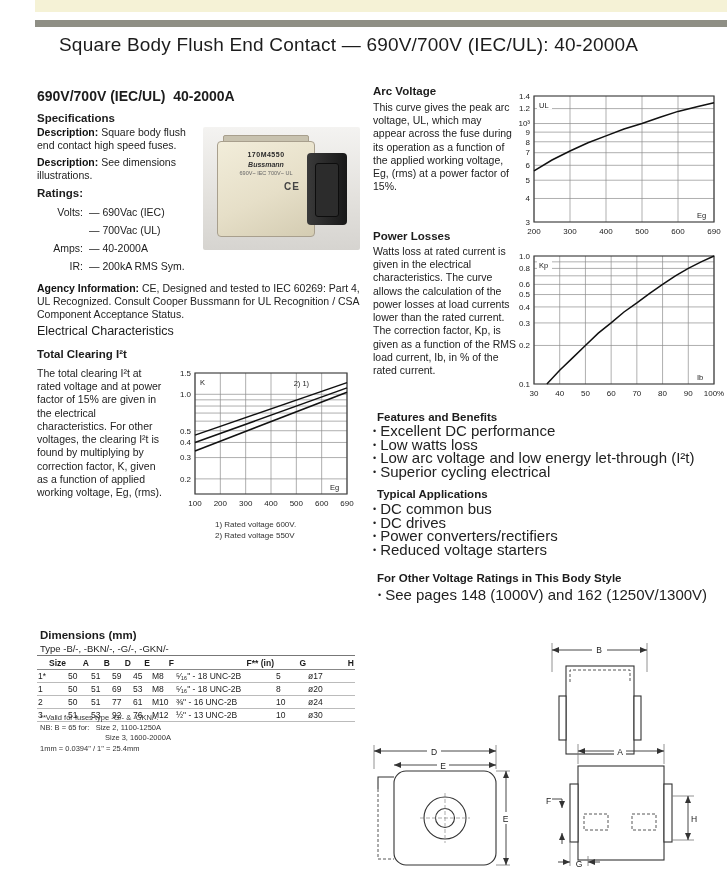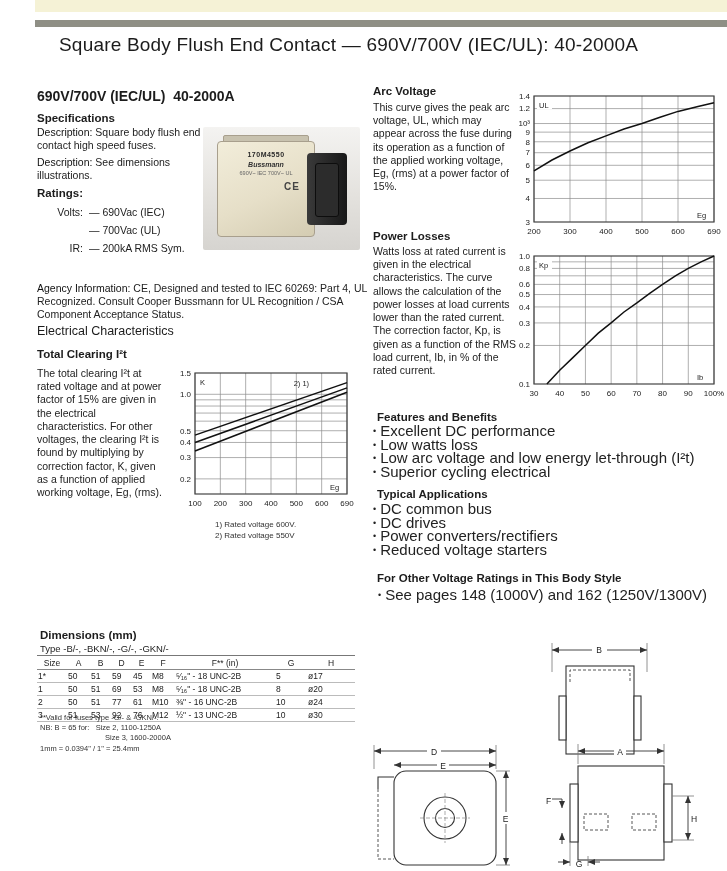--- a/index.html
+++ b/index.html
@@ -6,30 +6,30 @@
   body{width:727px;height:871px;position:relative;background:#fff;
        font-family:"Liberation Sans",sans-serif;color:#1c1c1c;overflow:hidden}
   .abs{position:absolute}
   .band-yellow{left:35px;top:0;width:692px;height:12px;background:#f5f2d6}
   .band-gray{left:35px;top:20px;width:692px;height:7px;background:#8f8f85}
   .title{left:59px;top:33px;width:640px;font-size:19px;font-weight:normal;line-height:1.28;letter-spacing:.2px}
   .subtitle{left:37px;top:88px;font-size:14px;font-weight:bold;white-space:pre-wrap}
   .h1{font-size:11.5px;font-weight:bold}
   .h2{font-size:12.5px;font-weight:normal}
   .body-txt{font-size:10.5px;line-height:1.26;color:#222}
-  .lead{font-weight:normal;color:#111}
+  .lead{font-weight:bold;color:#111}
   .rrow{display:flex;font-size:10.5px;line-height:18px}
   .rlabel{width:46px;text-align:right;flex:none}
   .rval{margin-left:6px}
   .li{display:flex;font-size:15px;line-height:13.5px;color:#222}
   .li::before{content:"•";font-size:9px;margin-right:4px;position:relative;top:1px}
   .foot{font-size:8px;line-height:11px;color:#333}
   .tfoot{font-size:7.5px;line-height:10px;color:#333}
   table.dims{border-collapse:collapse;table-layout:fixed;width:318px;font-size:8.5px}
-  table.dims th{font-weight:normal;text-align:center;border-top:1px solid #777;border-bottom:1px solid #888;padding:1.5px 1px}
+  table.dims th{font-weight:bold;text-align:right;border-top:1px solid #777;border-bottom:1px solid #888;padding:1.5px 1px}
   table.dims td{border-bottom:1px solid #bbb;padding:1px 1px;color:#222}
   svg text{font-family:"Liberation Sans",sans-serif}
   .ext{stroke:#777;stroke-width:.8;fill:none}
   .dim{stroke:#333;stroke-width:.9}
   .part{fill:#fff;stroke:#333;stroke-width:1.1}
   .dash{fill:none;stroke:#444;stroke-width:.9;stroke-dasharray:3,2}
   .cross{fill:none;stroke:#888;stroke-width:.7;stroke-dasharray:4,2}
   .dl{font-size:8.5px;fill:#222}
   
   .photo{left:203px;top:127px;width:157px;height:123px;background:linear-gradient(180deg,#f4f3f1 0%,#e4e2de 55%,#d6d4d0 100%);border-radius:2px}
@@ -58,20 +58,24 @@
 <div class="abs body-txt" style="left:37px;top:156px;width:168px"><span class="lead">Description:</span><span> See dimensions illustrations.</span></div>
 <div class="abs h1" style="left:37px;top:187px">Ratings:</div>
 <div class="abs" style="left:37px;top:203px;width:180px">
     <div class="rrow">
       <span class="rlabel">Volts:</span>
       <span class="rval">— 690Vac (IEC)</span>
     </div>
     <div class="rrow">
       <span class="rlabel"></span>
       <span class="rval">— 700Vac (UL)</span>
+    </div>
+    <div class="rrow">
+      <span class="rlabel">Amps:</span>
+      <span class="rval">— 40-2000A</span>
     </div>
     <div class="rrow">
       <span class="rlabel">IR:</span>
       <span class="rval">— 200kA RMS Sym.</span>
     </div>
   </div>
 <div class="abs body-txt" style="left:37px;top:282px;width:332px"><span class="lead">Agency Information:</span><span> CE, Designed and tested to IEC 60269: Part 4, UL Recognized. Consult Cooper Bussmann for UL Recognition / CSA Component Acceptance Status.</span></div>
 
 <div class="abs photo">
   <div class="contact-strip"></div>

